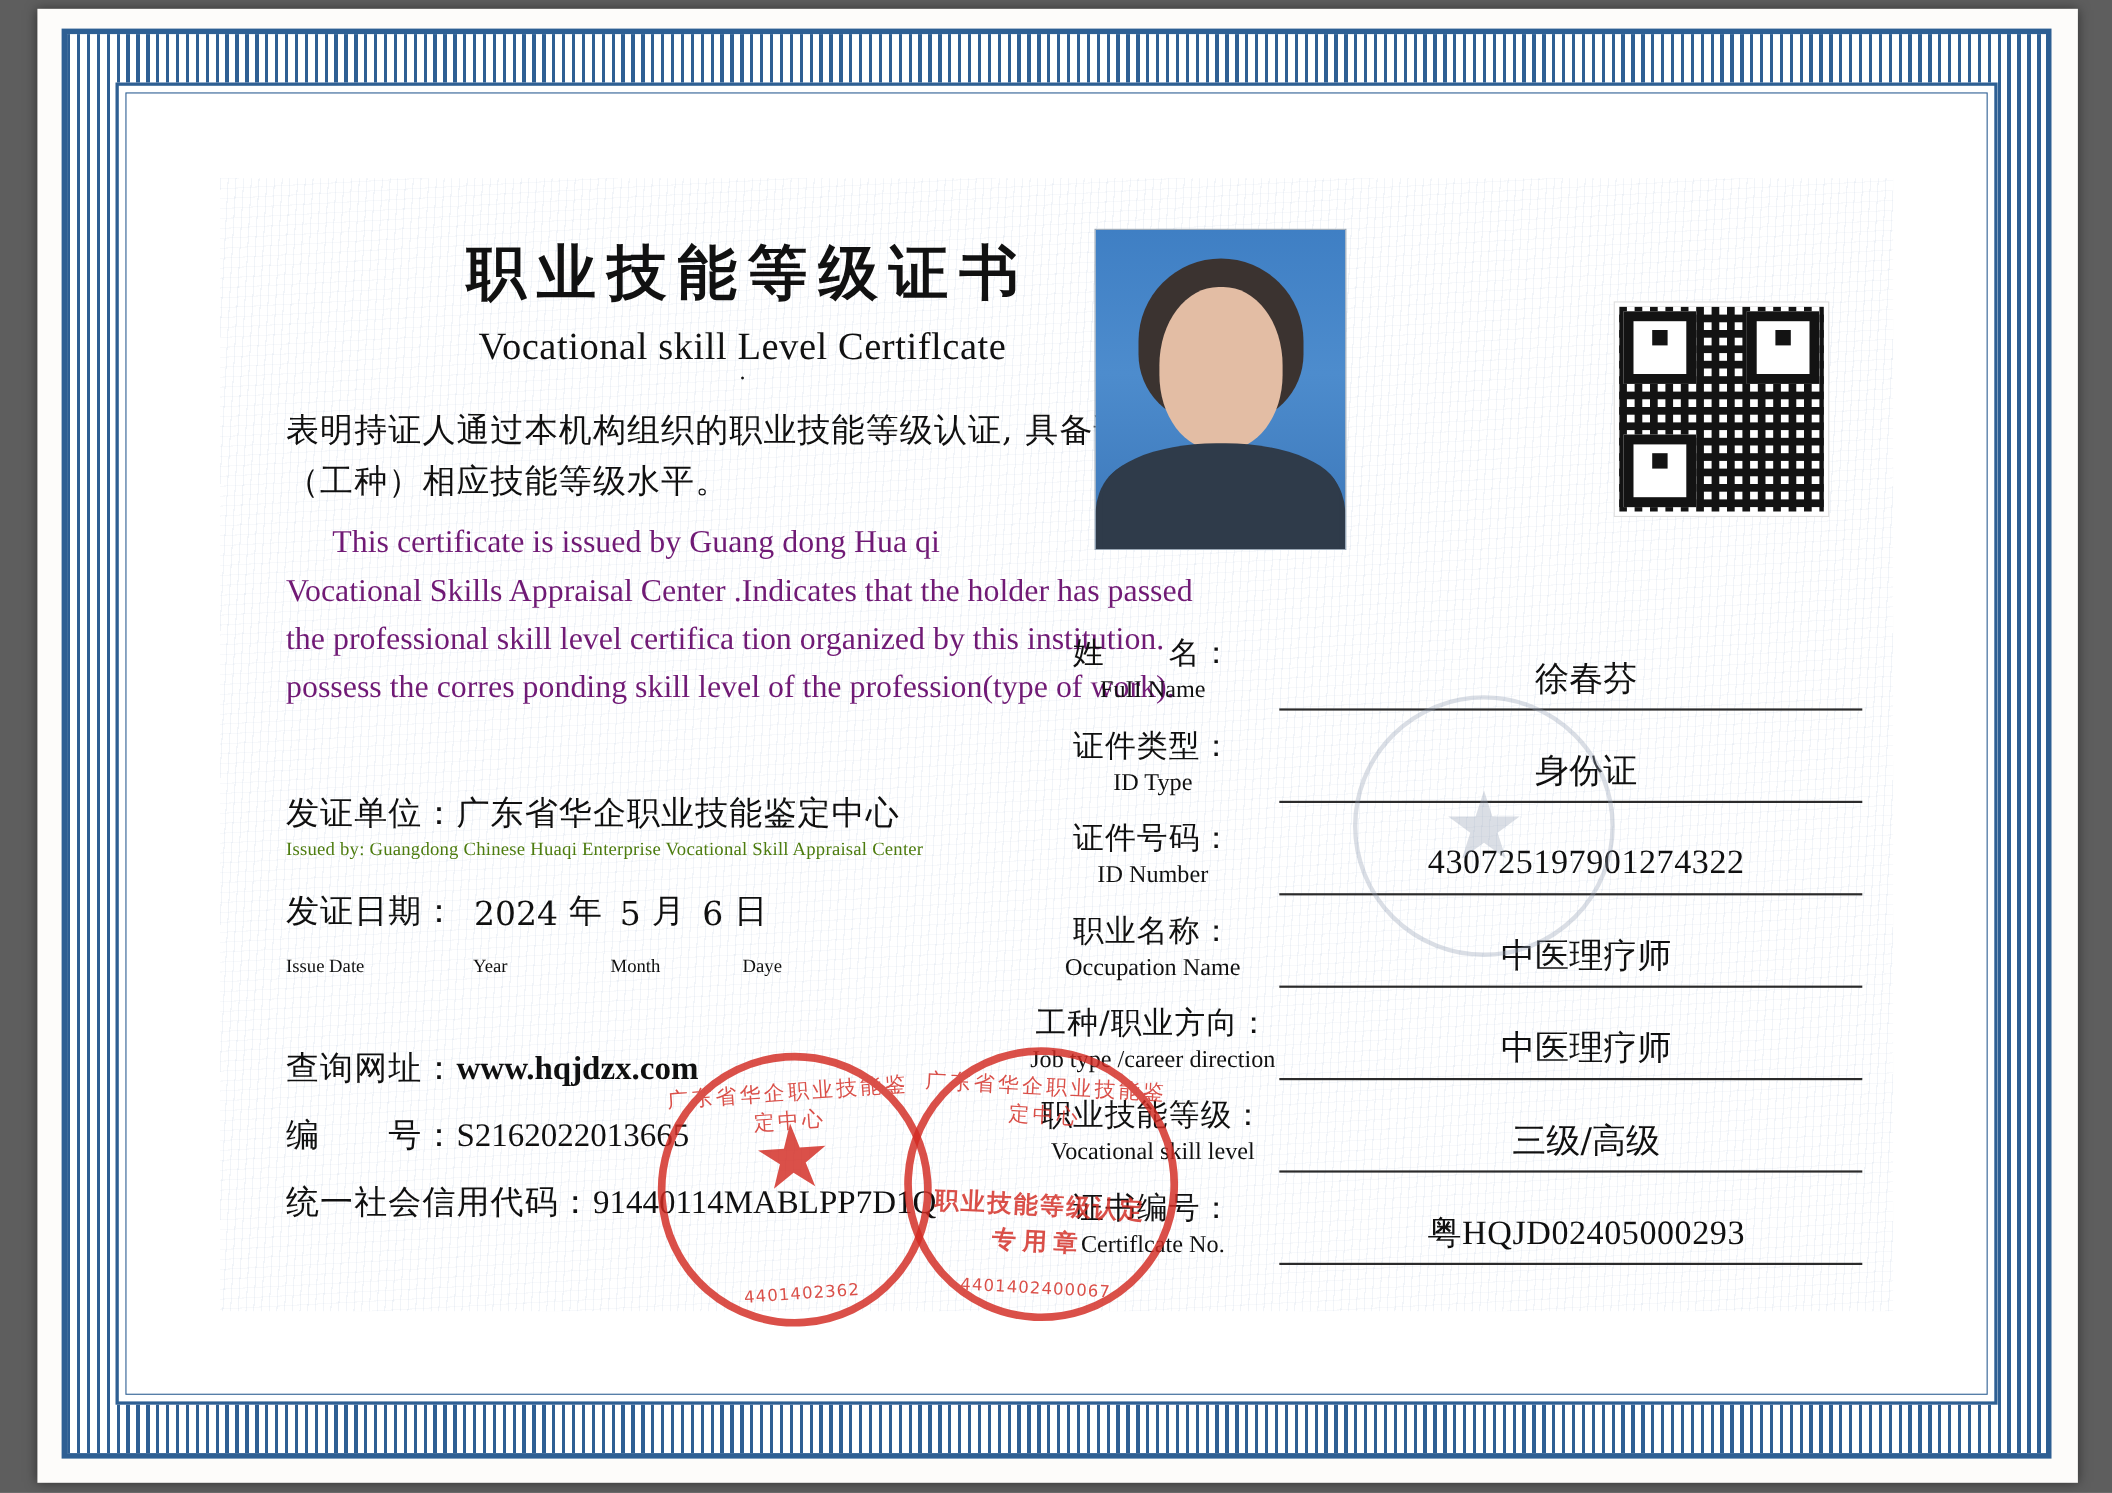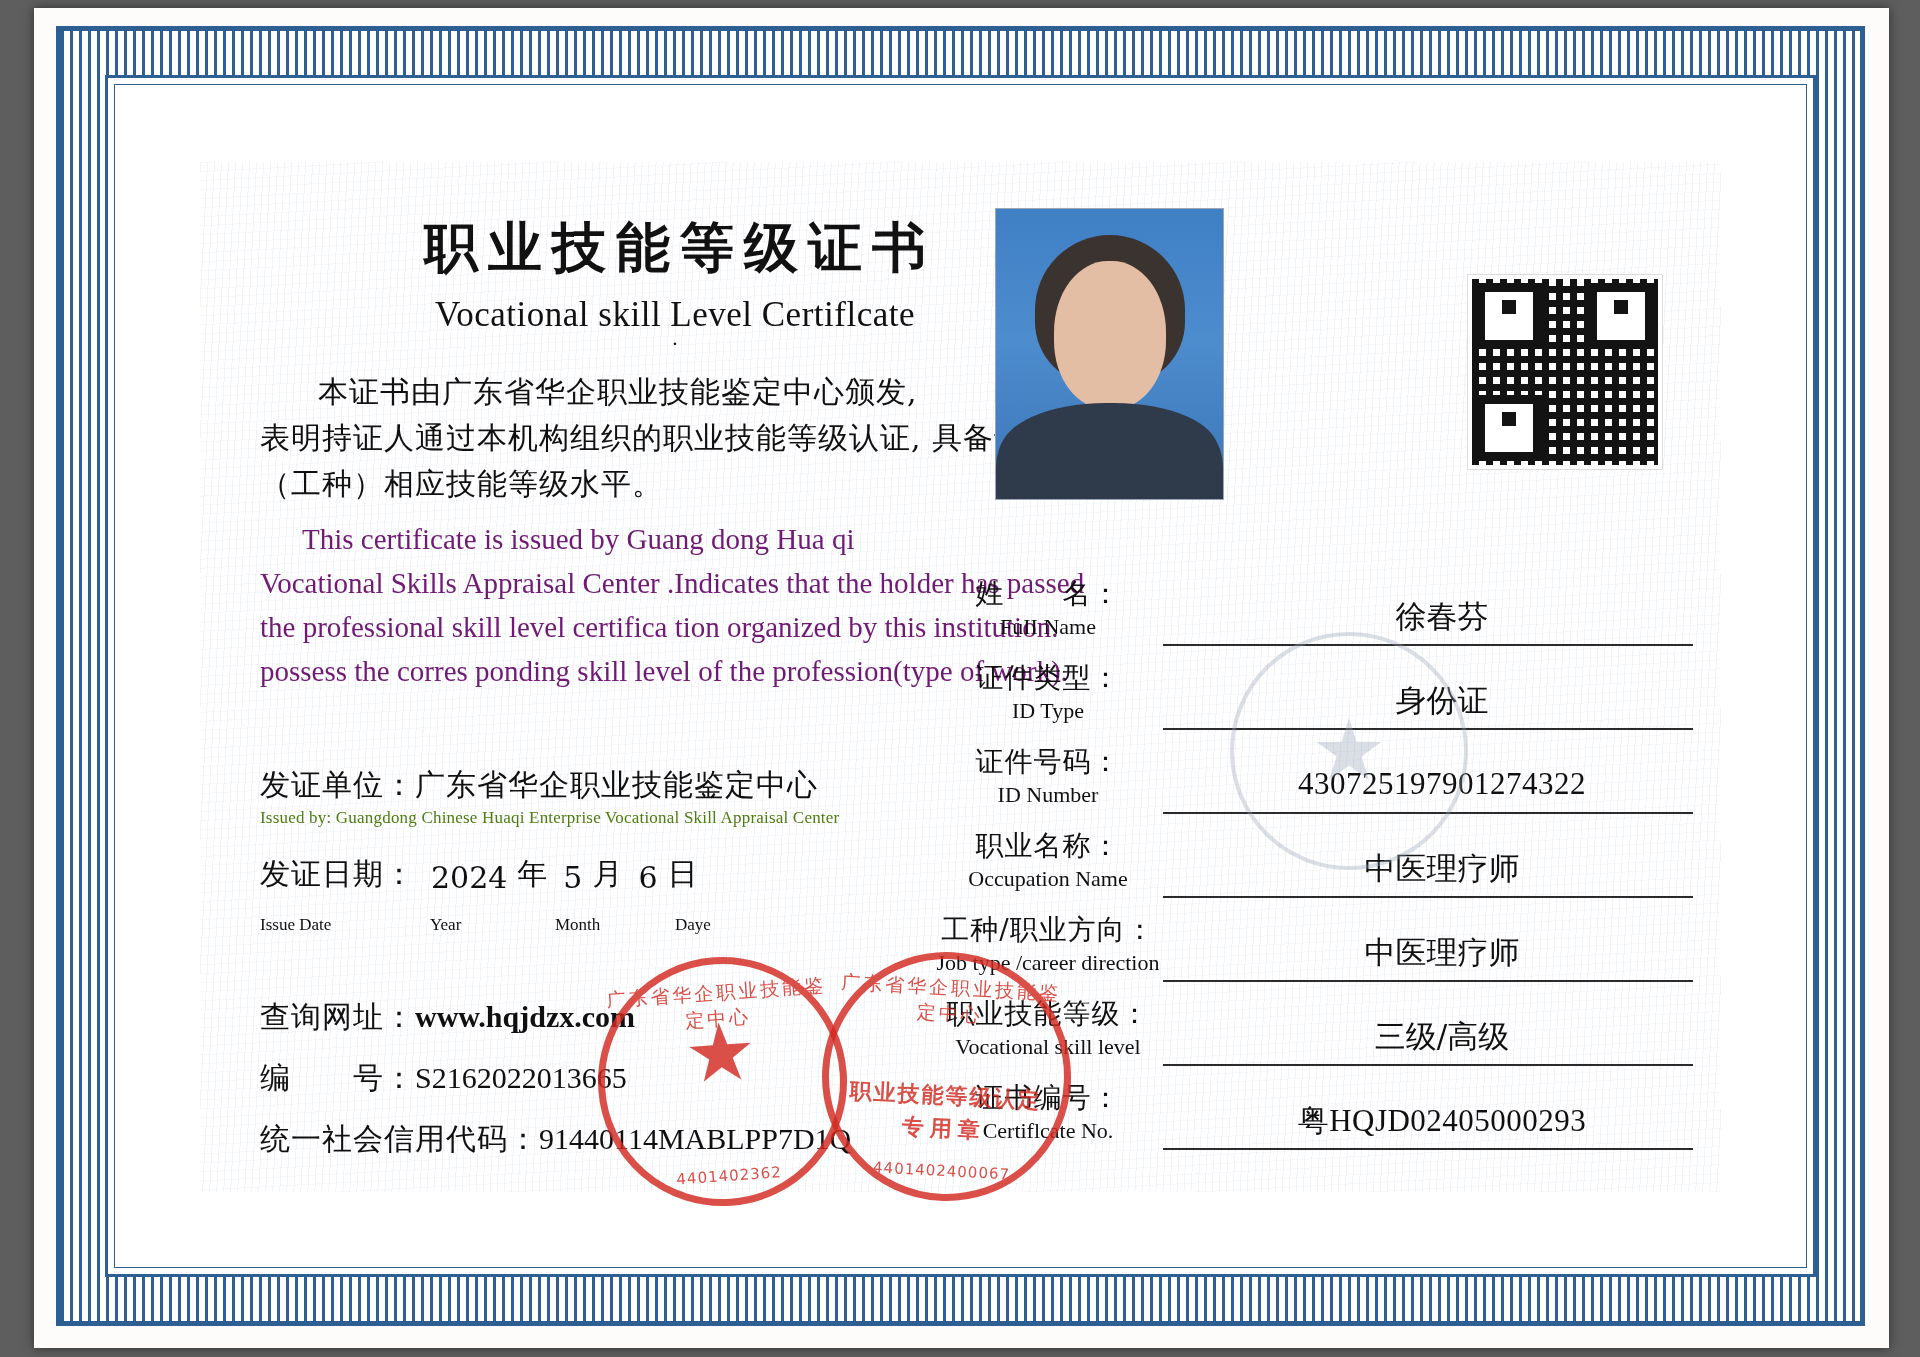--- a/index.html
+++ b/index.html
@@ -402,21 +402,20 @@
 
         <div class="content">
           <div class="guilloche"></div>
 
           <div class="left-col">
             <div class="title-cn">职业技能等级证书</div>
             <div class="title-en">Vocational skill Level  Certiflcate</div>
             <div class="title-dot">·</div>
 
             <div class="para-cn">
-              <span class="indent">本证书由广东省华企职业技能鉴定中心颁发,</span>
               <span>表明持证人通过本机构组织的职业技能等级认证,</span>
               <span>具备该职业（工种）相应技能等级水平。</span>
             </div>
 
             <div class="para-en">
               <span class="indent">This certificate is issued by Guang dong Hua qi</span>
               <span>Vocational Skills Appraisal Center .Indicates that the</span>
               <span>holder has passed the professional skill level certifica</span>
               <span>tion organized by this institution. possess the corres</span>
               <span>ponding  skill level of the profession(type of  work).</span>

